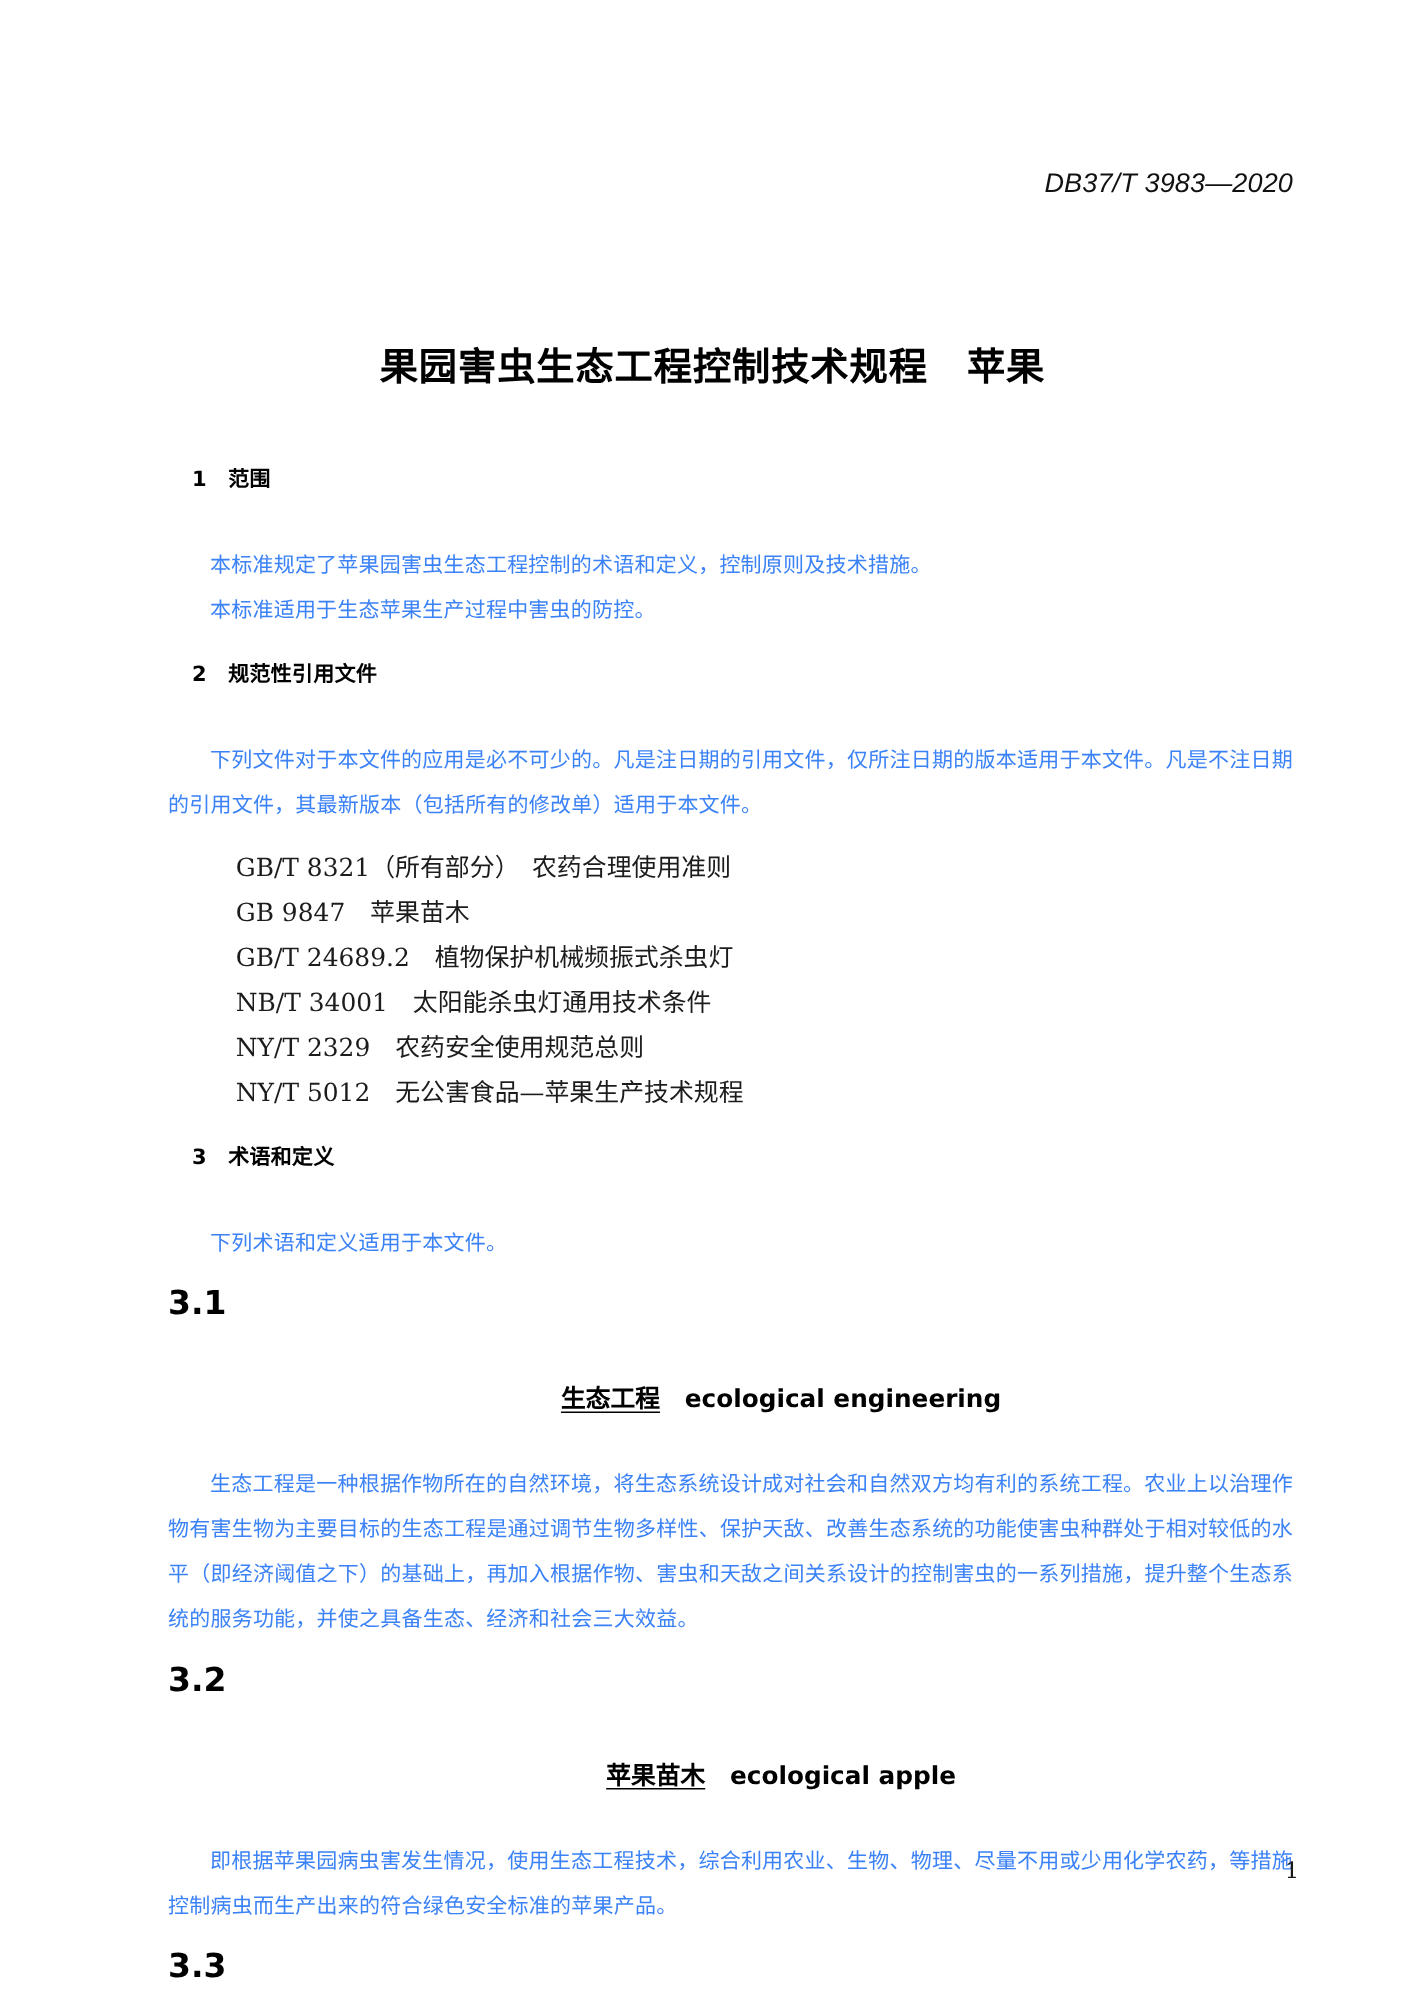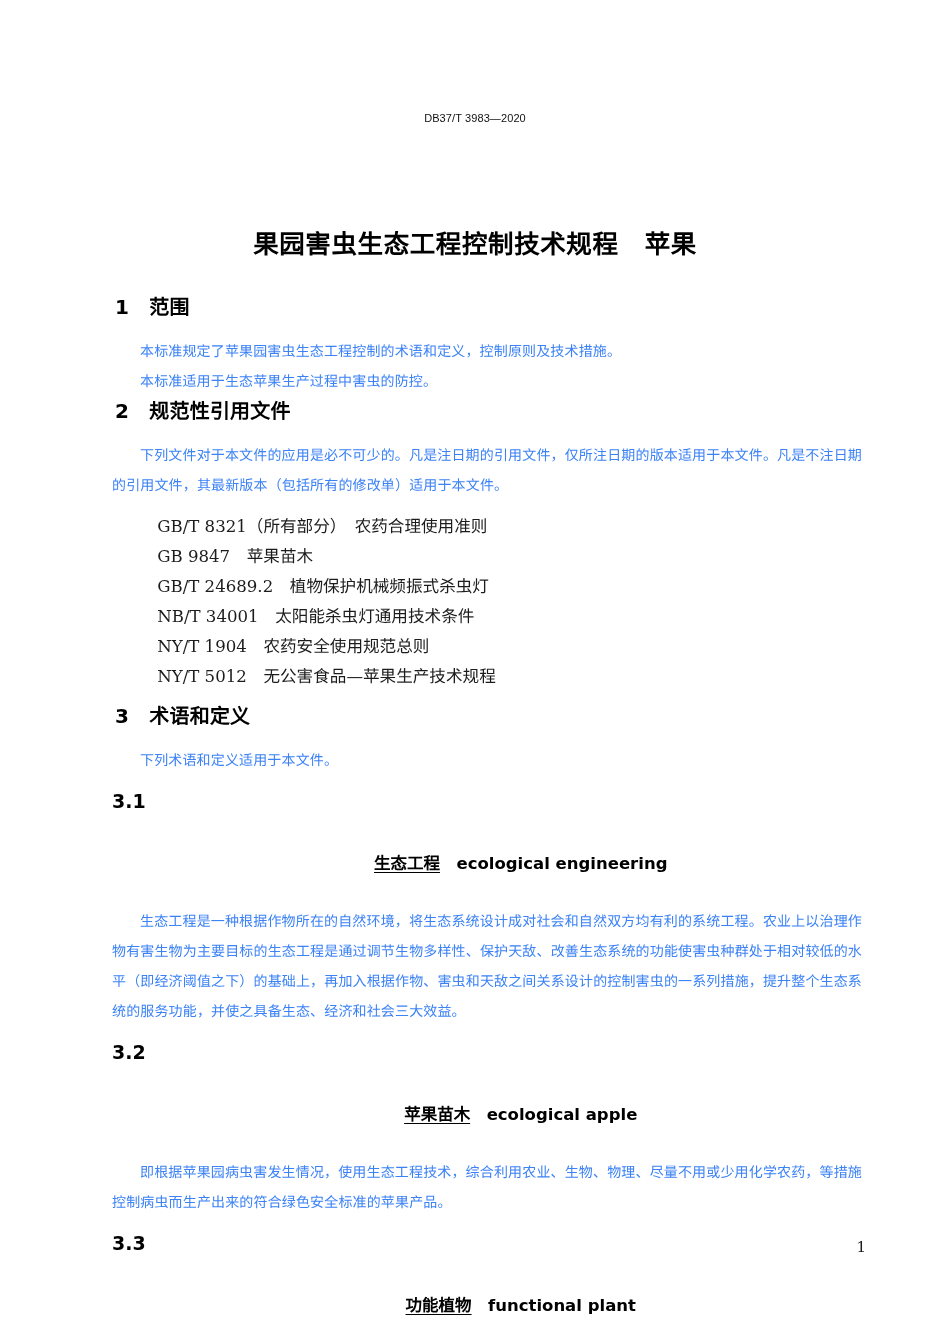--- a/index.html
+++ b/index.html
@@ -22,26 +22,27 @@
     position: absolute;
     inset: 0;
   }
 
   
   .running-header {
     position: absolute;
     top: 112px;
     left: 88px;
     right: 88px;
-    text-align: center;
+    text-align: right;
     font-family: "Liberation Sans", "DejaVu Sans", sans-serif;
-    font-size: 11px;
+    font-size: 18px;
     letter-spacing: 0.1px;
     color: #111;
     white-space: nowrap;
+    font-style: italic;
   }
 
   
   .doc-title {
     position: absolute;
     top: 206px;
     left: 0;
     width: 950px;
     text-align: center;
     font-family: Liberation Sans, sans-serif;
@@ -55,37 +56,37 @@
   
   .content {
     position: absolute;
     top: 292px;
     left: 112px;
     width: 750px;
   }
 
   
   h2.section-heading {
-    margin: 3px;
+    margin: 16px;
     font-family: "DejaVu Sans", "Liberation Sans", sans-serif;
     font-weight: 700;
-    font-size: 20px;
+    font-size: 14px;
     line-height: 24px;
     letter-spacing: 0.2px;
     color: #000;
     white-space: pre;
   }
   .sec-gap-before { margin-top: 33px; }
 
   
   .clause-num {
     margin: 0;
     font-family: "DejaVu Sans", "Liberation Sans", sans-serif;
     font-weight: 700;
-    font-size: 19px;
+    font-size: 22px;
     line-height: 24px;
     color: #000;
   }
 
   
   p.body-text {
     margin: 0;
     font-family: "DejaVu Serif", "Liberation Serif", serif;
     font-size: 14px;
     line-height: 30px;
@@ -166,21 +167,21 @@
 
     <h2 class="section-heading sec-gap-before">2　规范性引用文件</h2>
     <div class="para-gap"></div>
     <p class="body-text indent-2">下列文件对于本文件的应用是必不可少的。凡是注日期的引用文件，仅所注日期的版本适用于本文件。凡是不注日期的引用文件，其最新版本（包括所有的修改单）适用于本文件。</p>
 
     <ul class="ref-list">
       <li>GB/T 8321（所有部分）　农药合理使用准则</li>
       <li>GB 9847　苹果苗木</li>
       <li>GB/T 24689.2　植物保护机械频振式杀虫灯</li>
       <li>NB/T 34001　太阳能杀虫灯通用技术条件</li>
-      <li>NY/T 1904　农药安全使用规范总则</li>
+      <li>NY/T 2329　农药安全使用规范总则</li>
       <li>NY/T 5012　无公害食品—苹果生产技术规程</li>
     </ul>
 
     <h2 class="section-heading sec-gap-before">3　术语和定义</h2>
     <div class="para-gap"></div>
     <p class="body-text indent-2">下列术语和定义适用于本文件。</p>
 
     <div class="para-gap"></div>
     <div class="clause-num">3.1</div>
     <div class="small-gap"></div>

